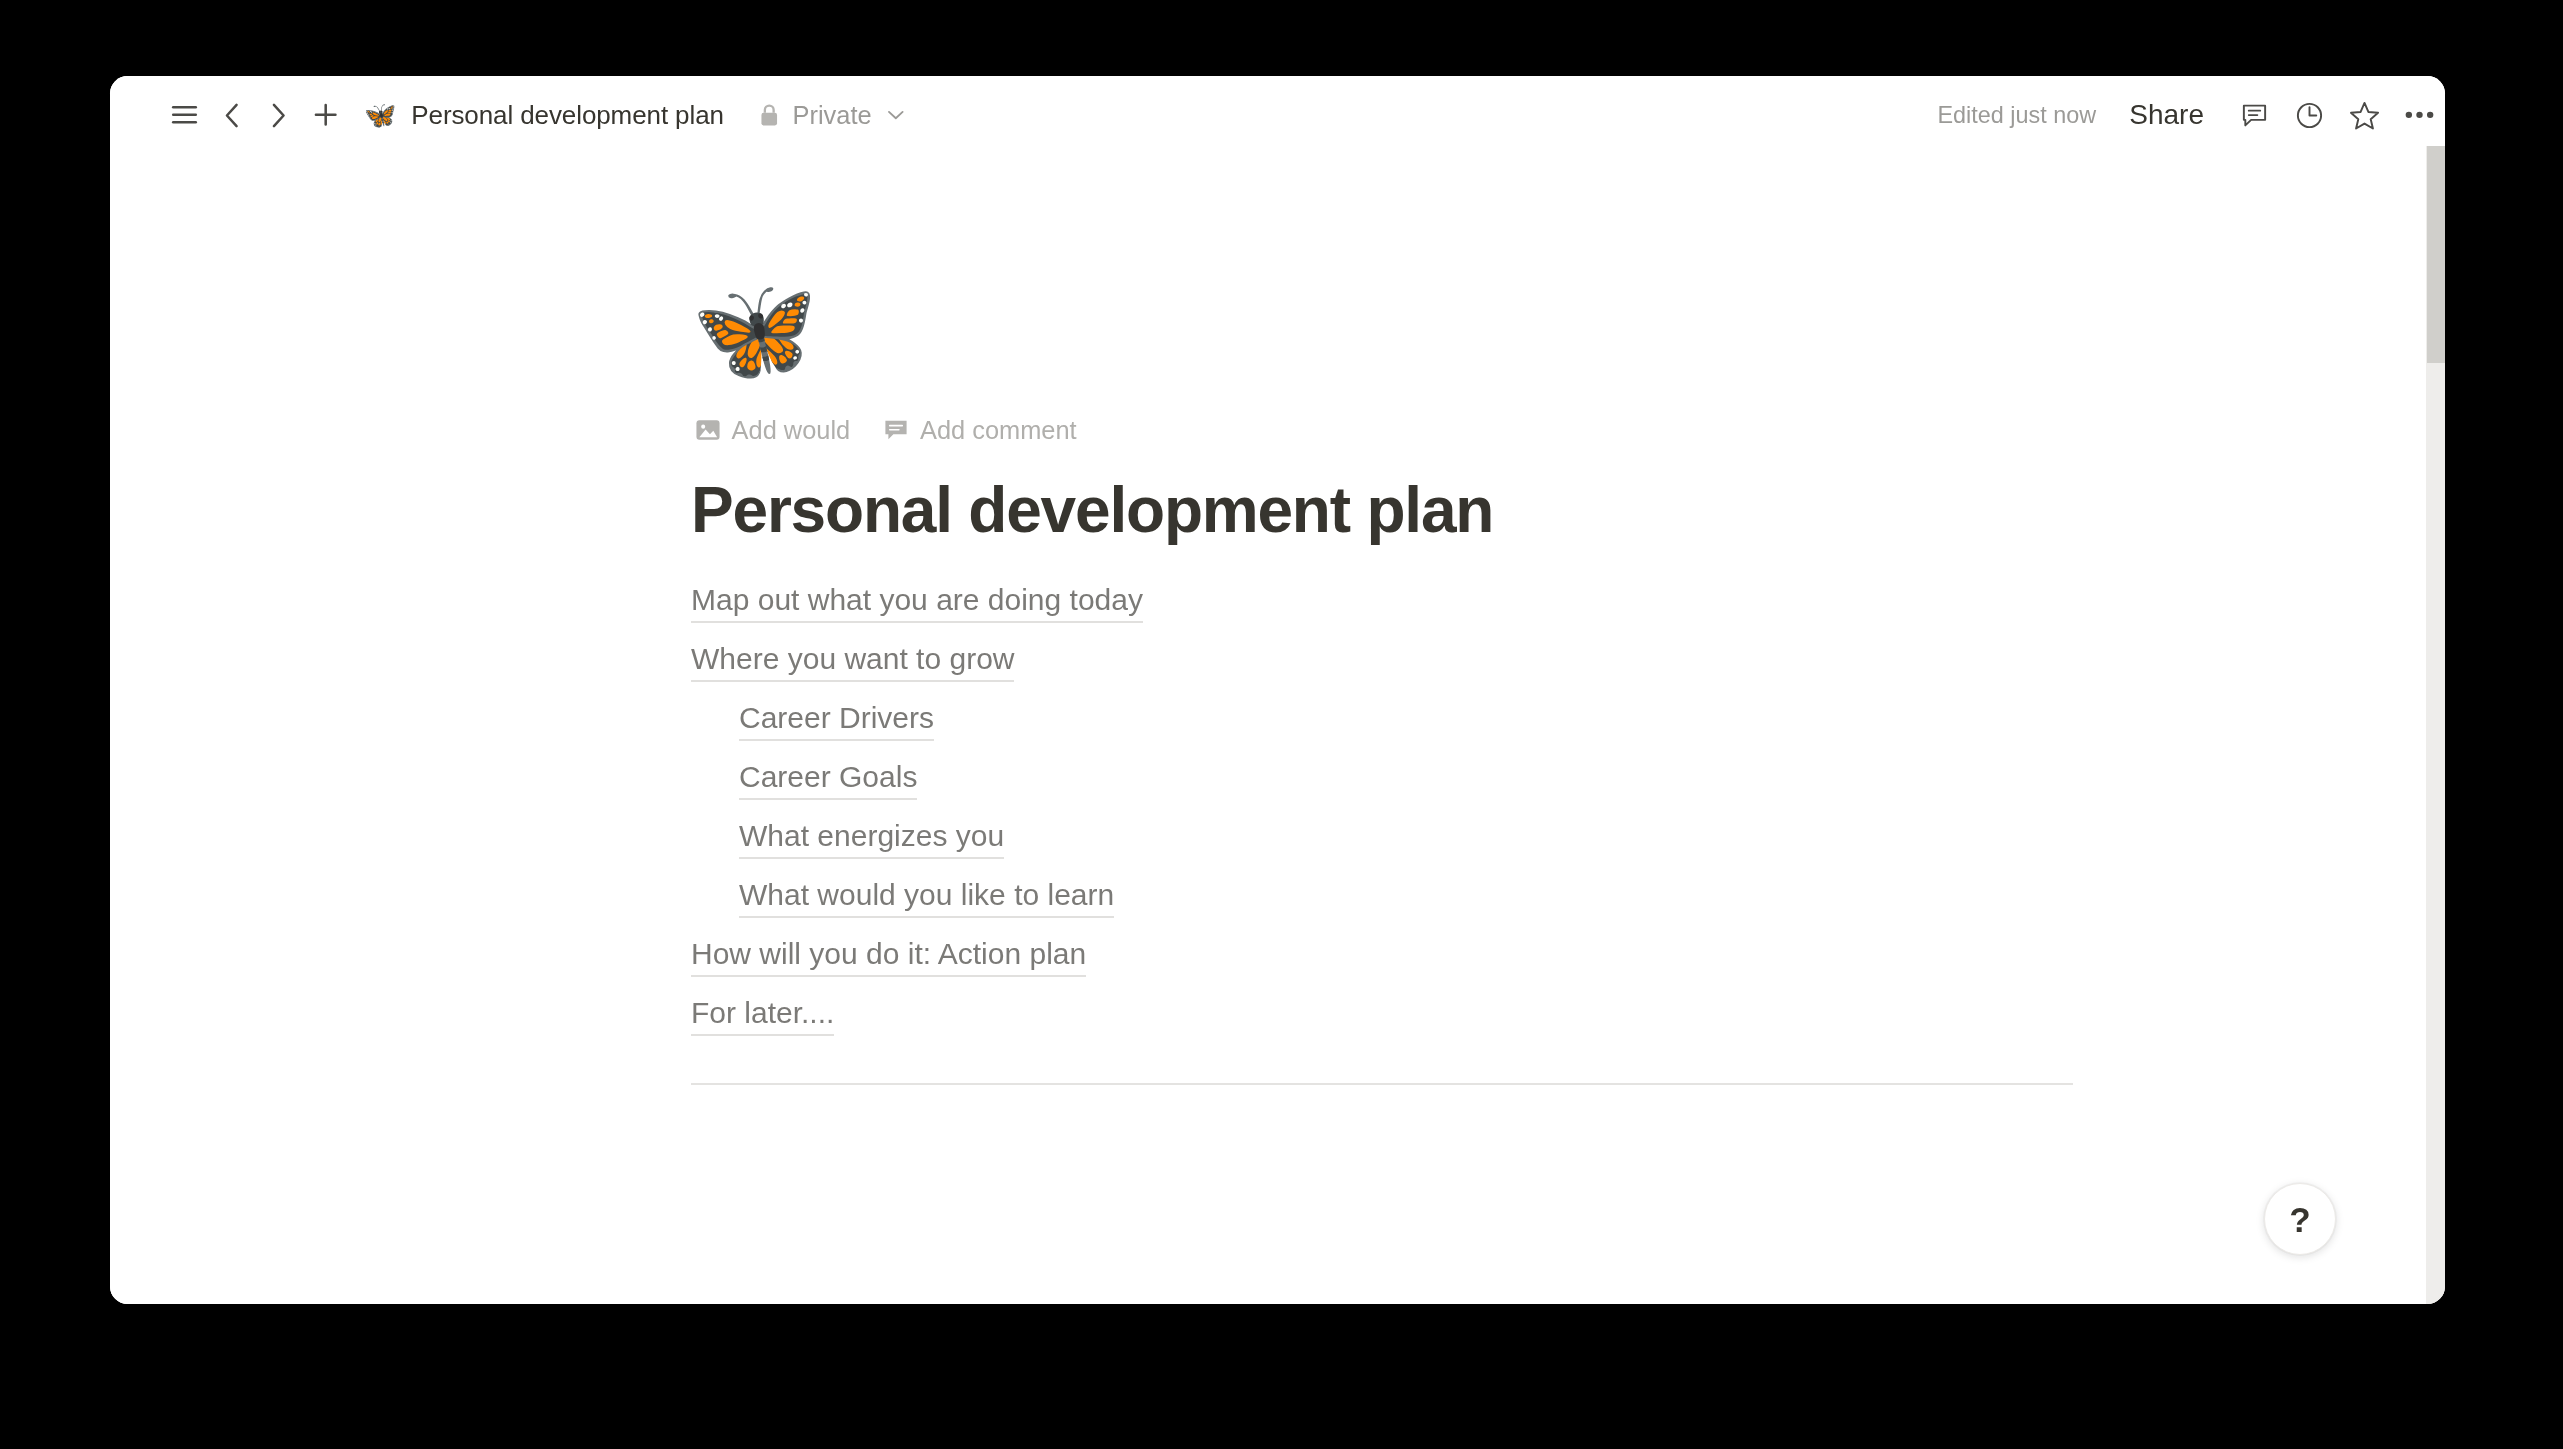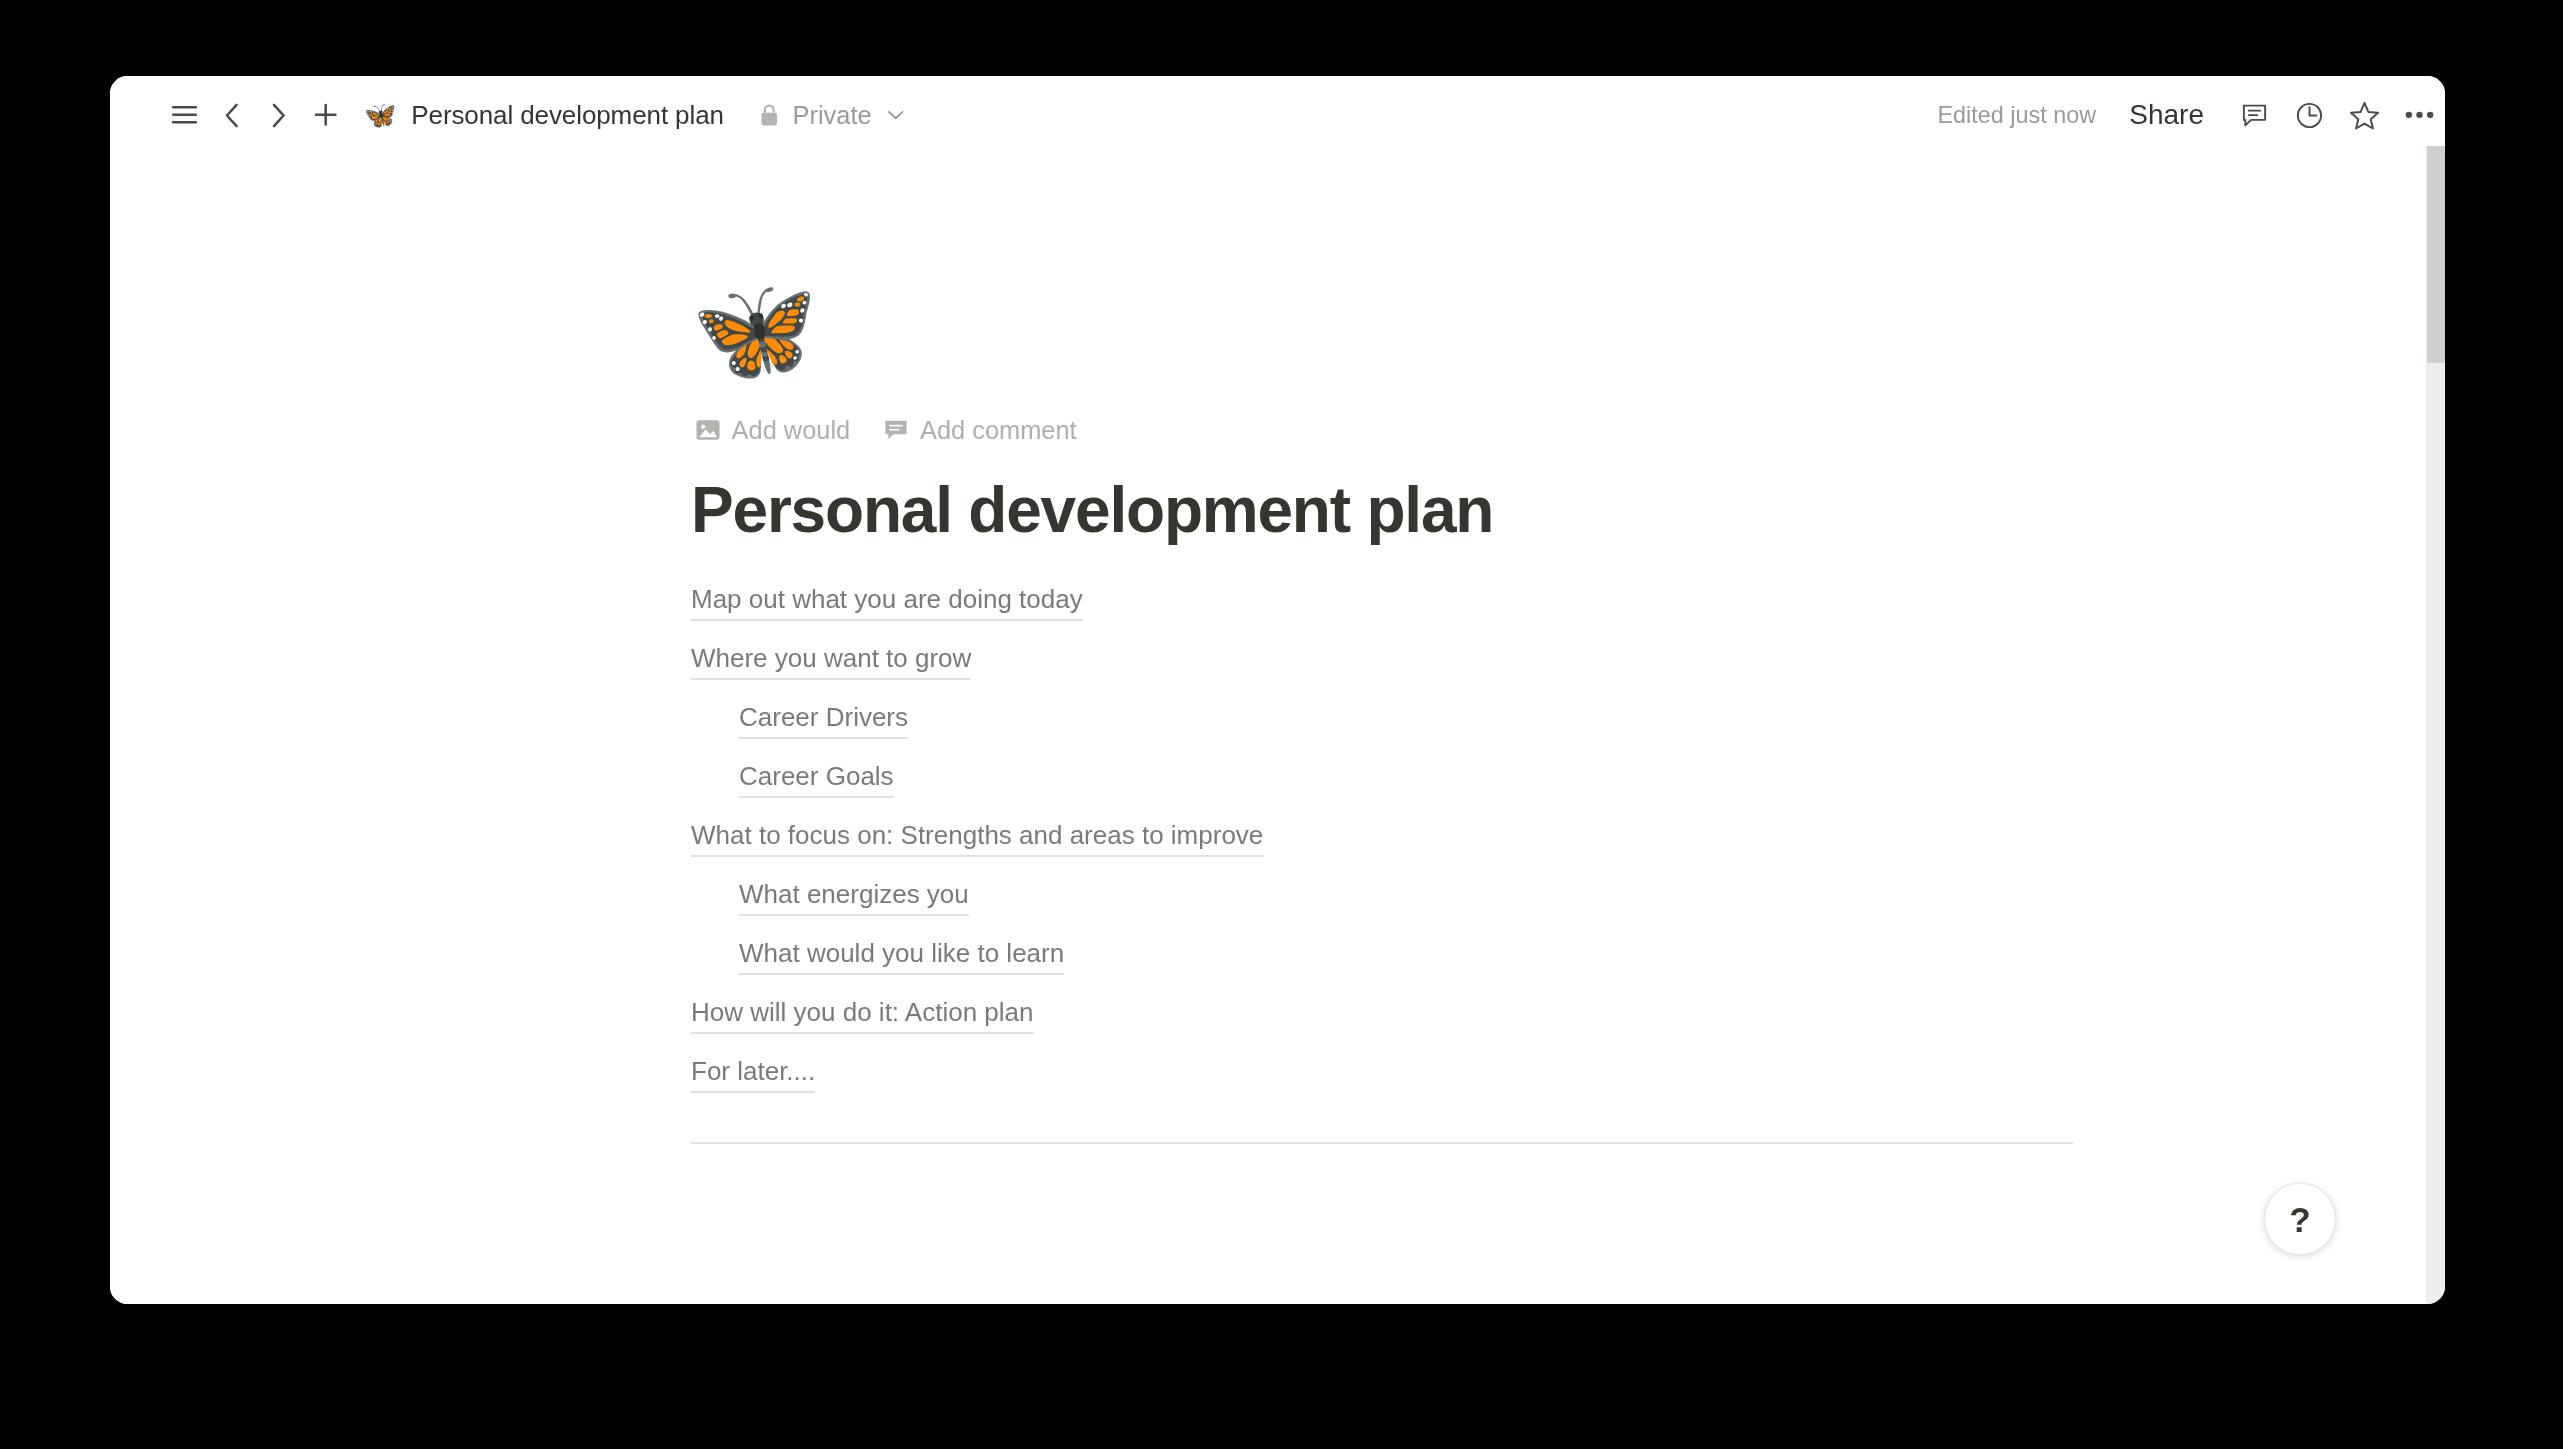--- a/index.html
+++ b/index.html
@@ -203,21 +203,21 @@
   
   .toc { margin-top: 21.5px; }
 
   .toc-item {
     display: block;
     height: 59px;
     line-height: 59px;
   }
 
   .toc-link {
-    font-size: 26px;
+    font-size: 30px;
     color: #7b7a77;
     text-decoration: none;
     border-bottom: 2px solid #e1e0de;
     padding-bottom: 4.9px;
     cursor: pointer;
     white-space: nowrap;
   }
 
   .toc-item.level-2 { padding-left: 48px; }
 
@@ -404,23 +404,20 @@
           </div>
 
           <div class="toc-item level-2">
             <a class="toc-link">Career Drivers</a>
           </div>
 
           <div class="toc-item level-2">
             <a class="toc-link">Career Goals</a>
           </div>
 
-          <div class="toc-item level-1">
-            <a class="toc-link">What to focus on: Strengths and areas to improve</a>
-          </div>
 
           <div class="toc-item level-2">
             <a class="toc-link">What energizes you</a>
           </div>
 
           <div class="toc-item level-2">
             <a class="toc-link">What would you like to learn</a>
           </div>
 
           <div class="toc-item level-1">

